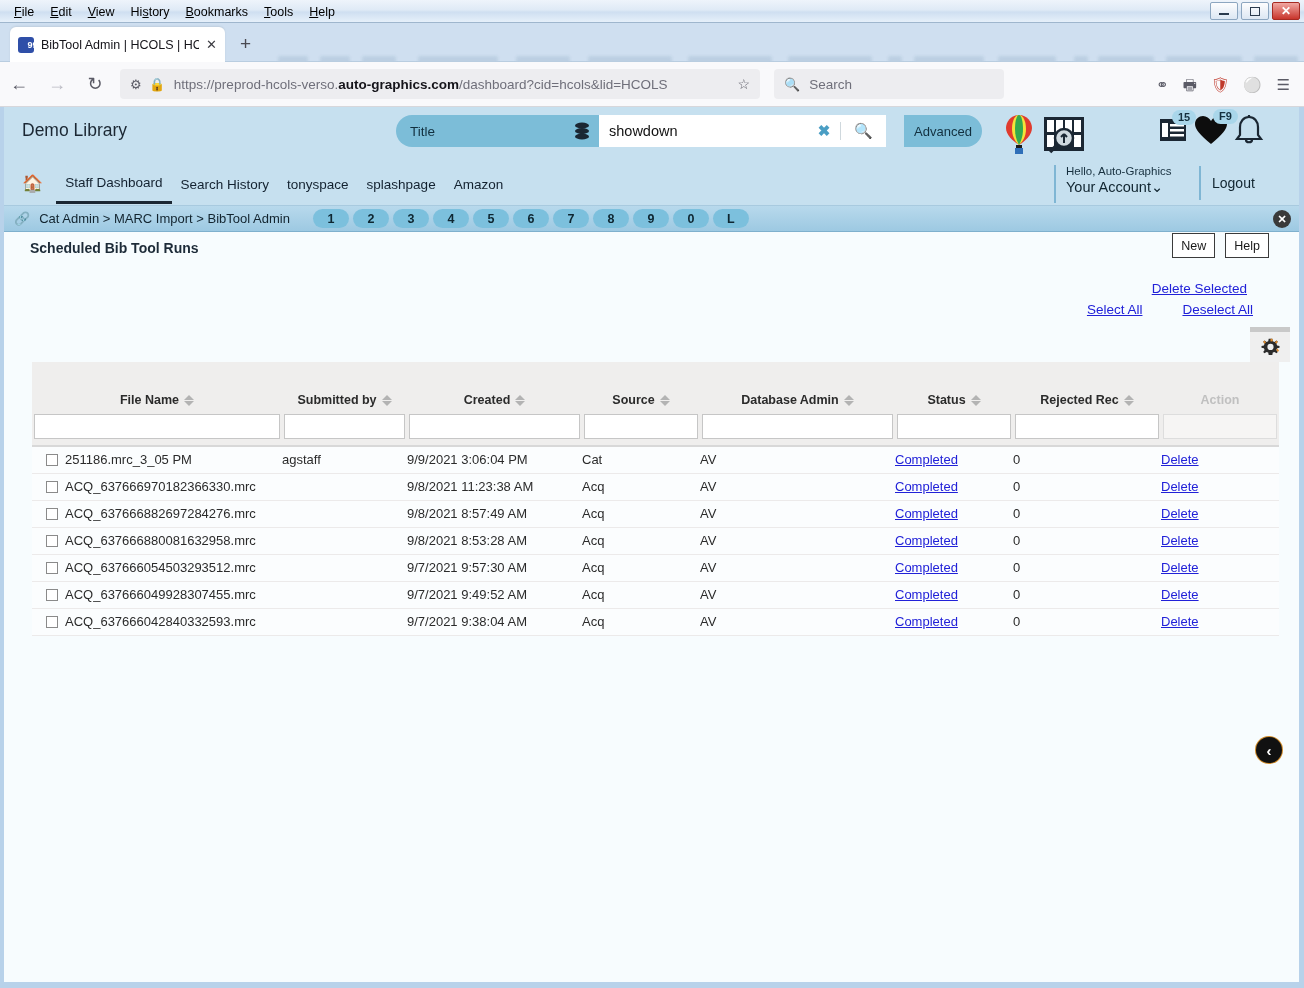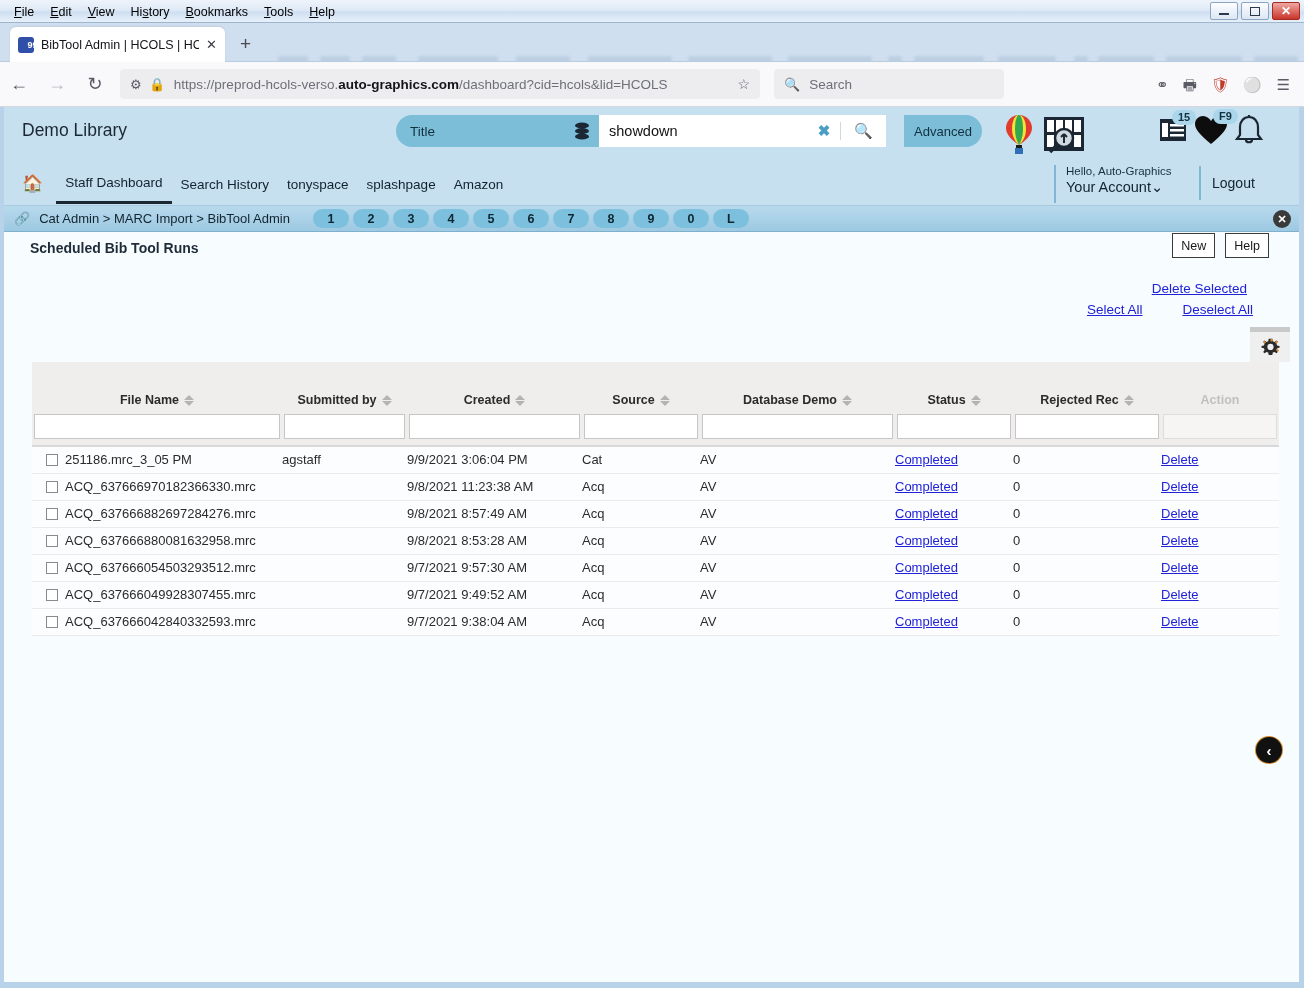--- a/index.html
+++ b/index.html
@@ -517,21 +517,21 @@
                       </span>
                     </span></th>
               <th><span class="thin">
                       <span>Source</span>
                       <span class="sorter">
                         <i class="up"></i>
                         <i class="dn"></i>
                       </span>
                     </span></th>
               <th><span class="thin">
-                      <span>Database Demo</span>
+                      <span>Database Admin</span>
                       <span class="sorter">
                         <i class="up"></i>
                         <i class="dn"></i>
                       </span>
                     </span></th>
               <th><span class="thin">
                       <span>Status</span>
                       <span class="sorter">
                         <i class="up"></i>
                         <i class="dn"></i>

